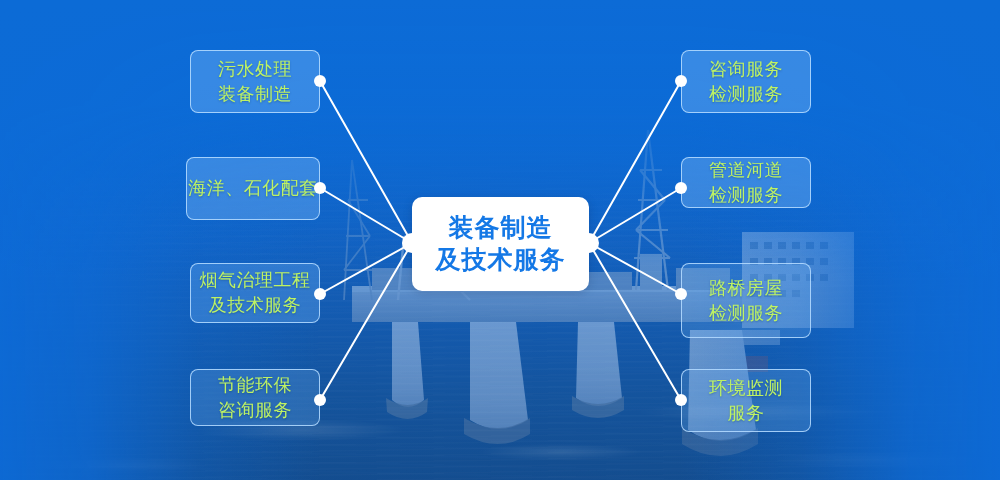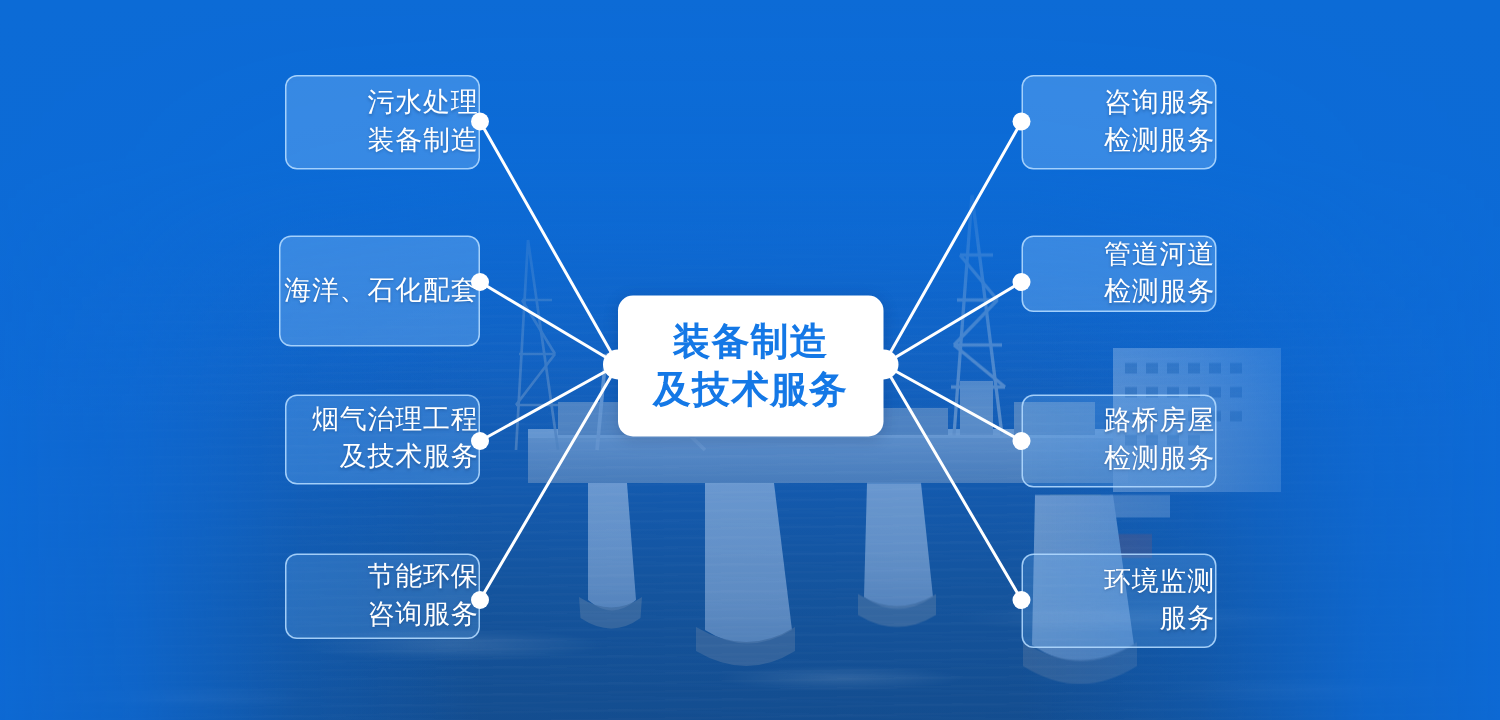--- a/index.html
+++ b/index.html
@@ -93,24 +93,24 @@
   
   .links { position: absolute; inset: 0; }
 
   
   .node {
     position: absolute;
     box-sizing: border-box;
     border: 1px solid rgba(180,219,255,.88);
     border-radius: 8px;
     background: rgba(106,173,243,.34);
-    color: #ffffff;
+    color: #bef264;
     display: flex;
     flex-direction: column;
-    align-items: flex-end;
+    align-items: center;
     justify-content: center;
     line-height: 1.38;
     font-size: 18px;
     letter-spacing: .5px;
     text-shadow: 0 1px 2px rgba(0,40,90,.35);
     white-space: nowrap;
   }
   .node.lighter { background: rgba(120,182,248,.40); }
   .node.faint  { background: rgba(118,178,244,.24); }
 
@@ -283,21 +283,21 @@
   </div>
   <div class="hub left"></div>
   <div class="hub right"></div>
 
   <div class="node lighter" style="left:190px; top:50px; width:130px; height:63px;">
     <span class="ln">污水处理</span>
     <span class="ln">装备制造</span>
   </div>
   <div class="dot" style="left:314px; top:75px;"></div>
 
-  <div class="node lighter" style="left:186px; top:157px; width:134px; height:74px;">
+  <div class="node lighter" style="left:186px; top:157px; width:134px; height:63px;">
     <span class="ln">海洋、石化配套</span>
   </div>
   <div class="dot" style="left:314px; top:182px;"></div>
 
   <div class="node" style="left:190px; top:263px; width:130px; height:60px;">
     <span class="ln">烟气治理工程</span>
     <span class="ln">及技术服务</span>
   </div>
   <div class="dot" style="left:314px; top:288px;"></div>
 
@@ -312,21 +312,21 @@
     <span class="ln">检测服务</span>
   </div>
   <div class="dot" style="left:675px; top:75px;"></div>
 
   <div class="node lighter" style="left:681px; top:157px; width:130px; height:51px;">
     <span class="ln">管道河道</span>
     <span class="ln">检测服务</span>
   </div>
   <div class="dot" style="left:675px; top:182px;"></div>
 
-  <div class="node faint" style="left:681px; top:263px; width:130px; height:62px;">
+  <div class="node faint" style="left:681px; top:263px; width:130px; height:75px;">
     <span class="ln">路桥房屋</span>
     <span class="ln">检测服务</span>
   </div>
   <div class="dot" style="left:675px; top:288px;"></div>
 
   <div class="node faint" style="left:681px; top:369px; width:130px; height:63px;">
     <span class="ln">环境监测</span>
     <span class="ln">服务</span>
   </div>
   <div class="dot" style="left:675px; top:394px;"></div>

